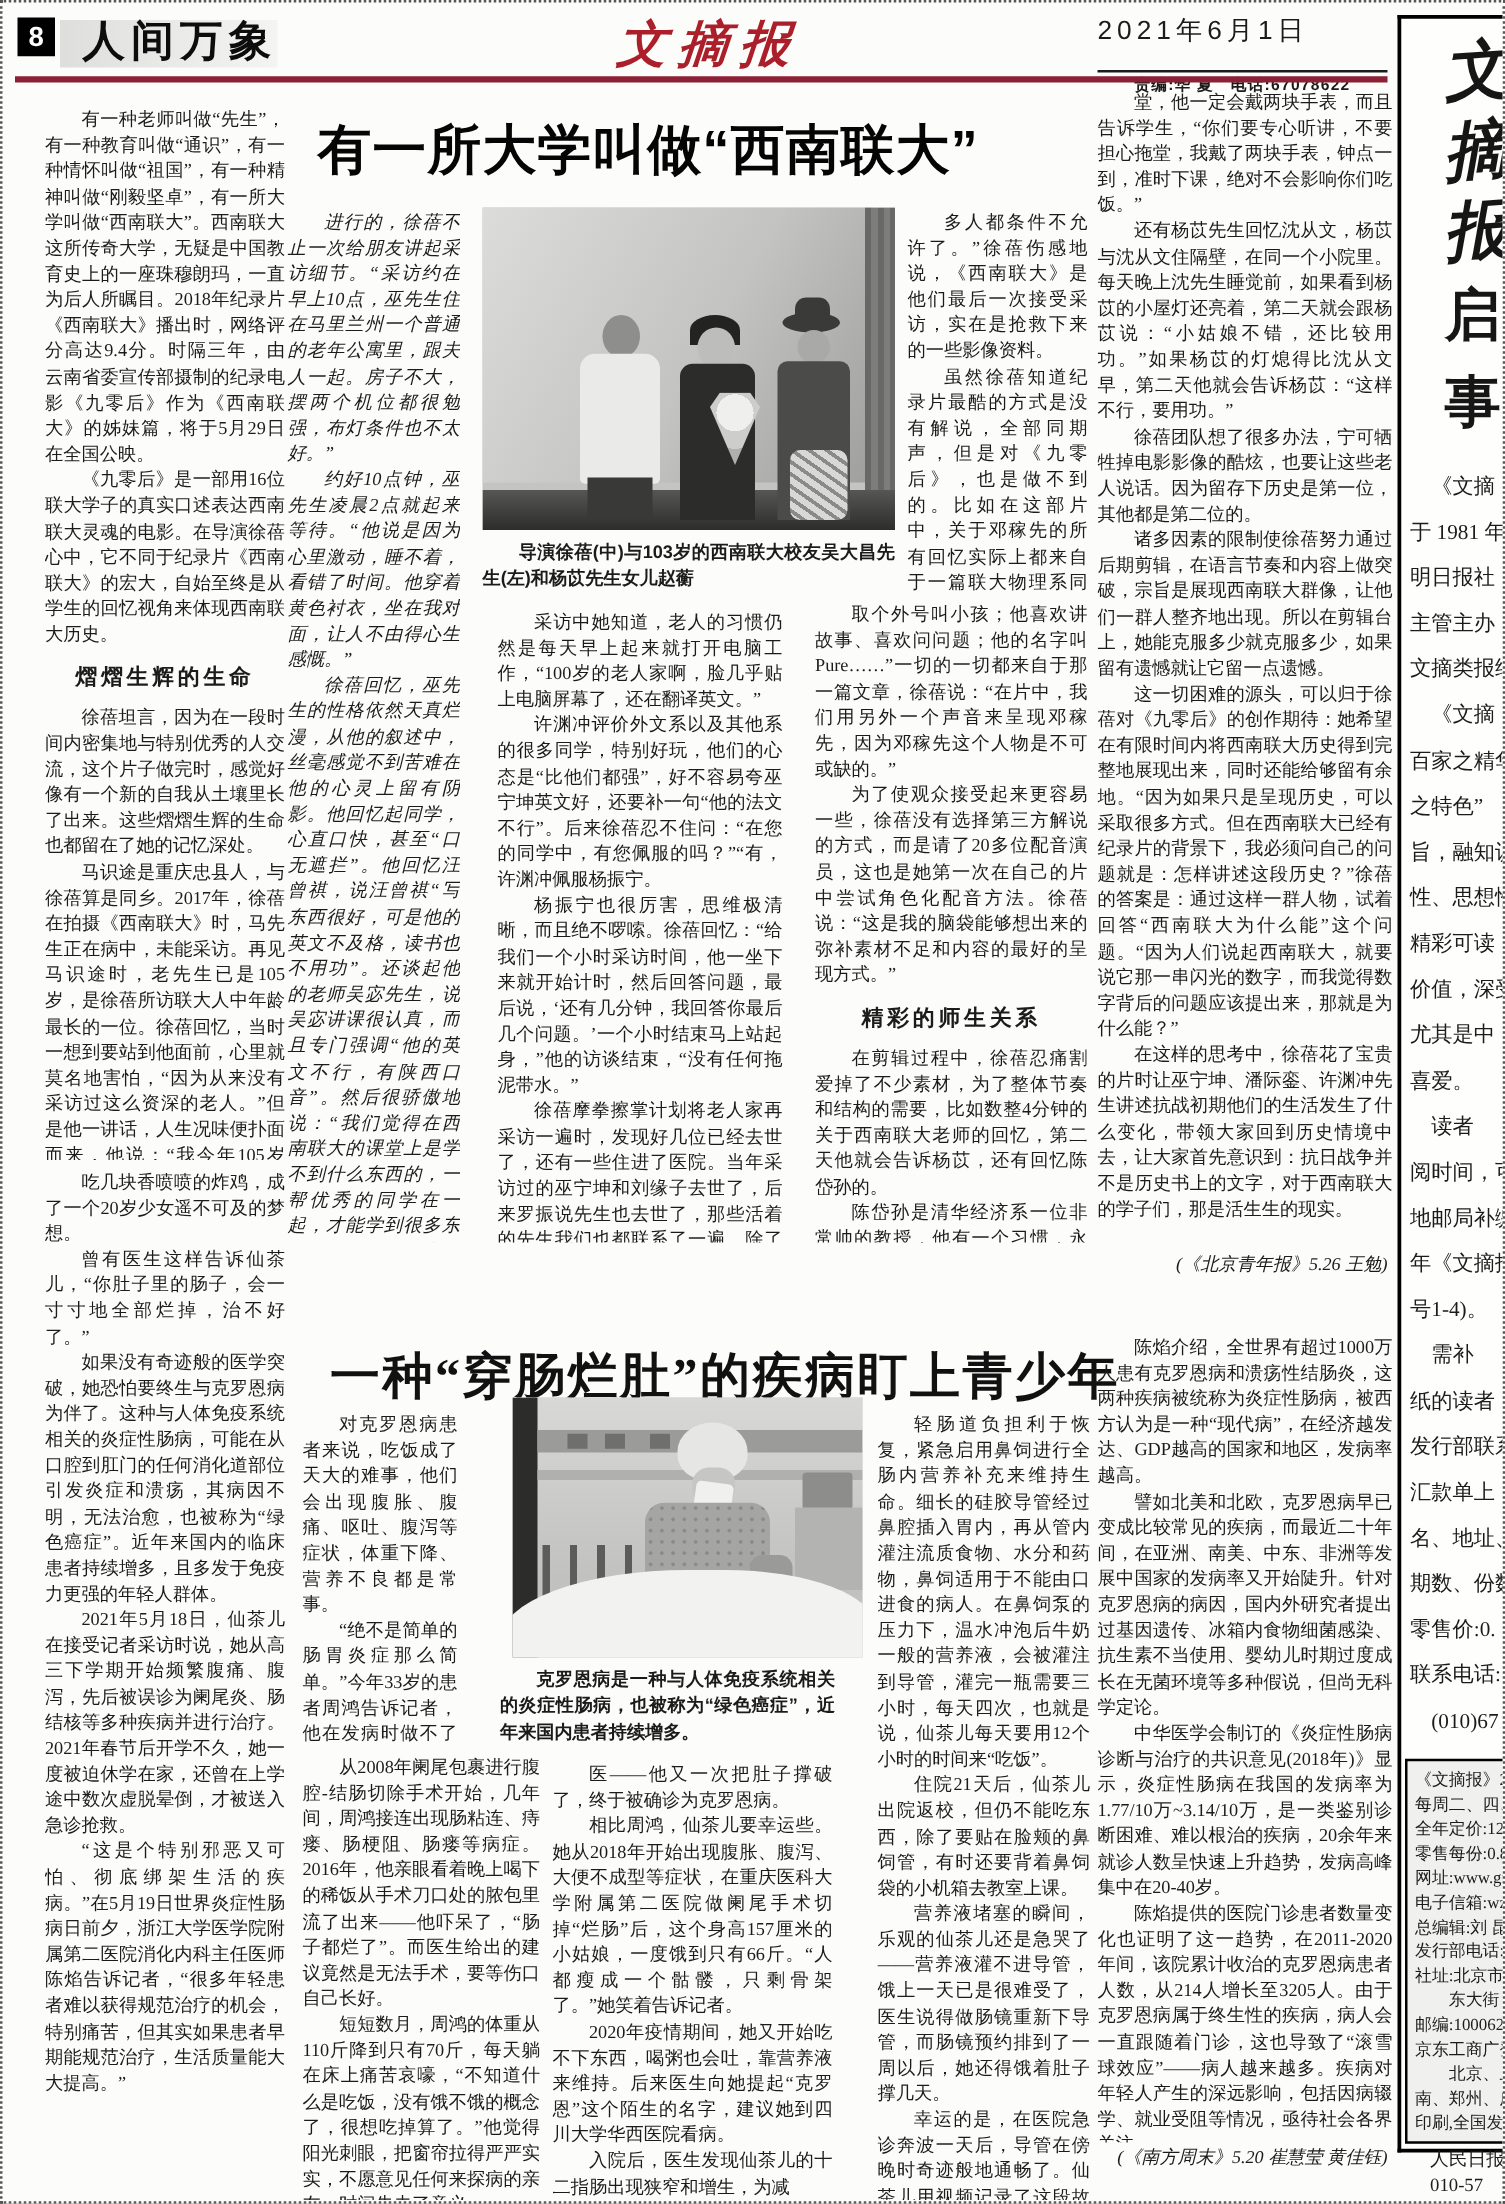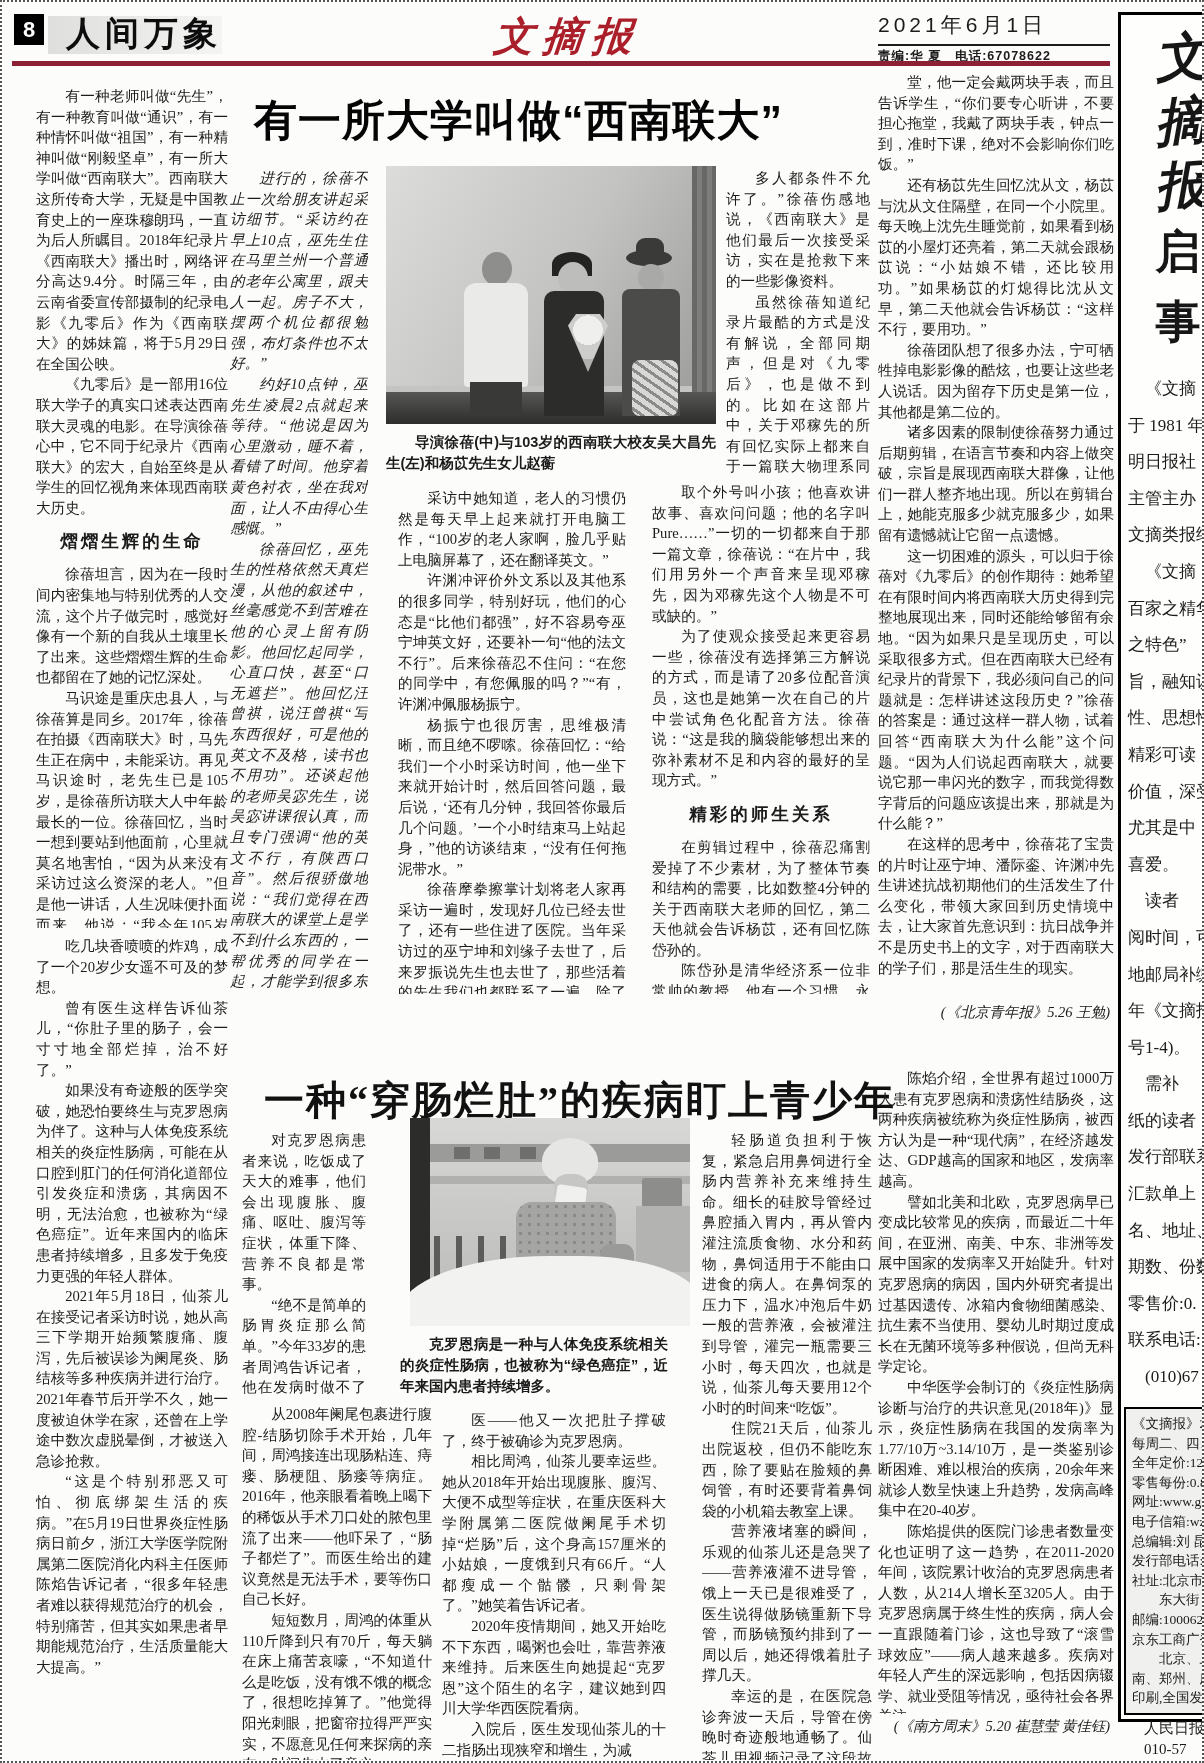--- a/index.html
+++ b/index.html
@@ -10,22 +10,22 @@
   #pagenum{position:absolute;left:12px;top:12px;width:30px;height:31px;background:#000;color:#fff;
            font-family:"Liberation Sans",sans-serif;font-weight:bold;font-size:22px;line-height:31px;text-align:center;}
   #section-band{position:absolute;left:46px;top:14px;width:174px;height:38px;
                 background:linear-gradient(90deg,#dededc,#f4f4f2);}
   #section-title{position:absolute;left:64px;top:8px;font-family:"Liberation Sans",sans-serif;
                  font-weight:bold;font-size:34px;line-height:46px;letter-spacing:5px;color:#0d0d0d;}
   #masthead{position:absolute;left:492px;top:10px;font-family:"DejaVu Serif",serif;font-style:italic;
             font-weight:900;font-size:40px;line-height:48px;color:#ab1f2b;letter-spacing:9px;transform:skewX(-5deg);}
   #dateline{position:absolute;left:876px;top:10px;width:232px;}
   #date{font-family:"Liberation Sans",sans-serif;font-size:21px;line-height:26px;letter-spacing:4px;
-        border-bottom:2px solid #1c1c1c;padding-bottom:6px;}
-  #editor{font-family:"Liberation Sans",sans-serif;font-weight:bold;font-size:12.5px;line-height:20px;letter-spacing:1px;}
+        border-bottom:2px solid #1c1c1c;padding-bottom:18px;}
+  #editor{font-family:"Liberation Sans",sans-serif;font-weight:bold;font-size:12.5px;line-height:20px;letter-spacing:1px;text-align:center;}
   #rule{position:absolute;left:10px;top:59px;width:1098px;height:5px;background:#8c2136;}
   
   .col{position:absolute;overflow:hidden;text-align:justify;}
   .para{margin:0;text-indent:2em;font-size:14.6px;line-height:20.6px;}
   .subhead{font-weight:bold;text-align:center;text-indent:0;font-size:17.5px;line-height:24px;
            margin:11px 0;letter-spacing:3px;}
   .headline1{position:absolute;left:252px;top:86px;width:620px;margin:0;white-space:nowrap;
              font-family:"Liberation Sans",sans-serif;font-weight:bold;font-size:43px;line-height:64px;letter-spacing:1px;color:#050505;}
   .headline2{position:absolute;left:246px;top:1052px;width:620px;margin:16px;white-space:nowrap;
              font-family:"Liberation Serif",serif;font-weight:bold;font-size:40px;line-height:62px;letter-spacing:2px;color:#111;}

